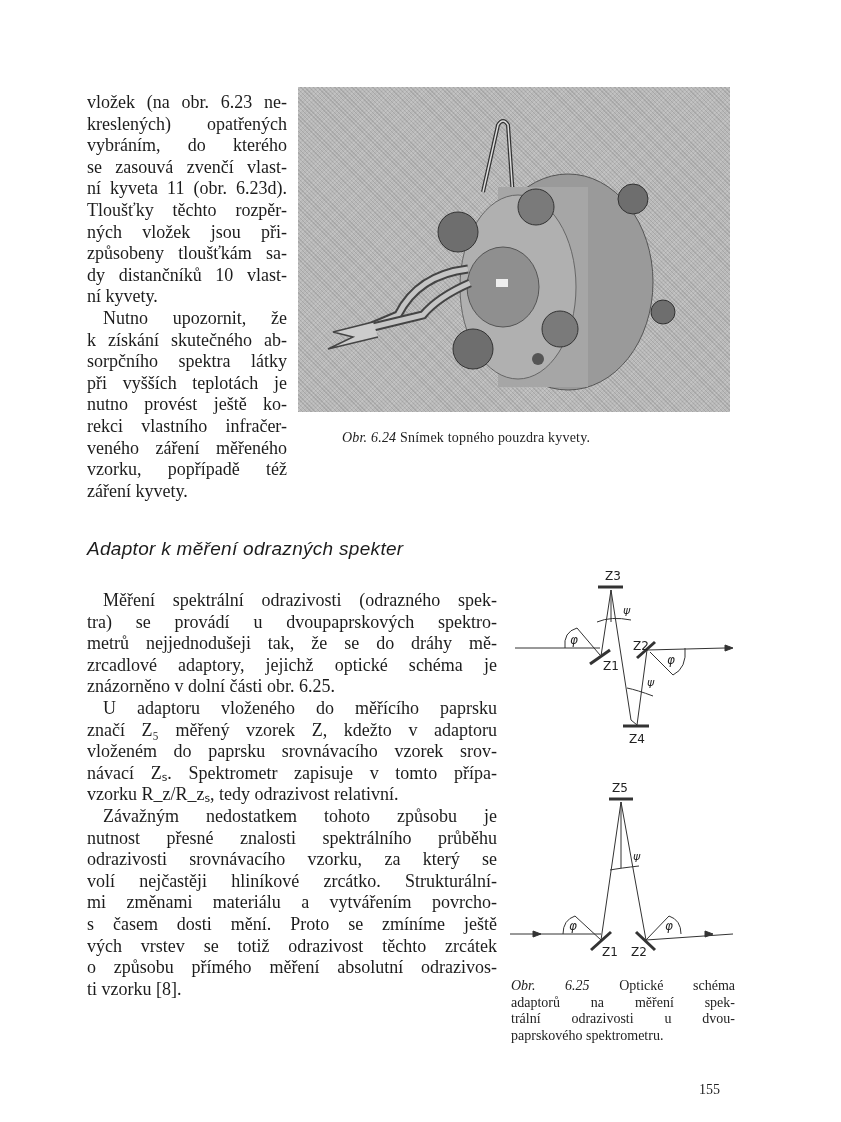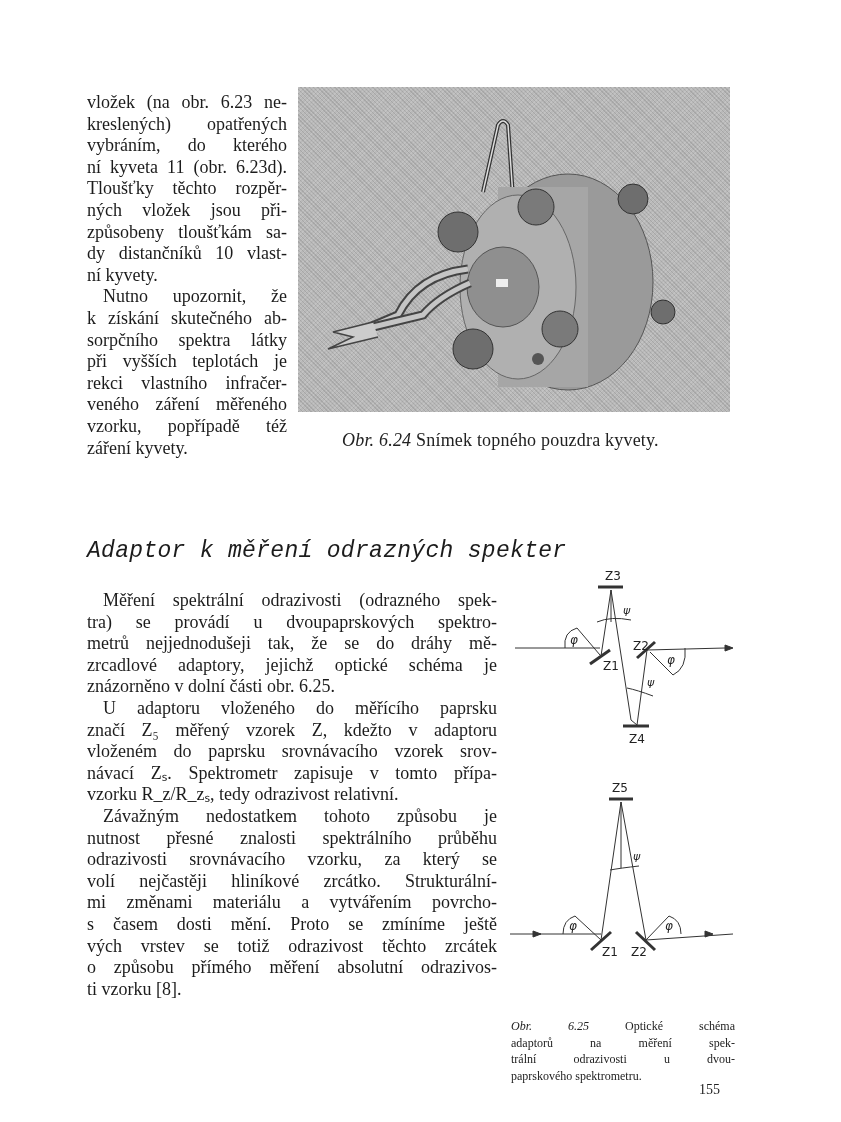--- a/index.html
+++ b/index.html
@@ -18,51 +18,53 @@
     #lower { left: 87px; top: 577px; width: 410px; }
     .indent { padding-left: 16px; }
     .photo {
       position: absolute; left: 298px; top: 87px; width: 432px; height: 325px;
       background-color: #b9b9b9;
       background-image:
         repeating-linear-gradient(45deg, rgba(0,0,0,0.10) 0 1px, transparent 1px 3px),
         repeating-linear-gradient(-45deg, rgba(255,255,255,0.15) 0 1px, transparent 1px 3px);
     }
     .caption { position: absolute; font-family: "Liberation Serif", serif; color: #222; }
-    #cap624 { left: 342px; top: 430px; font-size: 18px; letter-spacing: 0.2px; }
-    #cap625 { left: 511px; top: 978px; width: 224px; font-size: 12px; line-height: 16.5px; margin-top: 40px; }
+    #cap624 { left: 342px; top: 430px; font-size: 14px; letter-spacing: 0.2px; }
+    #cap625 { left: 511px; top: 978px; width: 224px; font-size: 14px; line-height: 16.5px; }
     #cap625 .line { display: block; white-space: nowrap; text-align: justify; text-align-last: justify; }
     #cap625 .line.last { text-align-last: left; }
     .ital { font-style: italic; }
     #section-heading {
-      position: absolute; left: 87px; top: 538px; font-family: Liberation Mono, monospace;
-      font-style: italic; font-size: 23px; color: #1c1c1c; letter-spacing: 0.3px;
+      position: absolute; left: 87px; top: 538px; font-family: Liberation Sans, sans-serif;
+      font-style: italic; font-size: 19px; color: #1c1c1c; letter-spacing: 0.3px;
     }
     #page-number { position: absolute; left: 699px; top: 1082px; font-family: "Liberation Serif", serif; font-size: 14px; color: #222; }
     svg text { font-family: "DejaVu Sans", sans-serif; }
   </style>
 </head>
 <body>
 
 <div class="page">
 
   <div id="left-top" class="col-text">
     <span class="line">vložek (na obr. 6.23 ne-</span>
     <span class="line">kreslených) opatřených</span>
     <span class="line">vybráním, do kterého</span>
+    <span class="line">se zasouvá zvenčí vlast-</span>
     <span class="line">ní kyveta 11 (obr. 6.23d).</span>
     <span class="line">Tloušťky těchto rozpěr-</span>
     <span class="line">ných vložek jsou při-</span>
     <span class="line">způsobeny tloušťkám sa-</span>
     <span class="line">dy distančníků 10 vlast-</span>
     <span class="line last">ní kyvety.</span>
     <span class="line indent">Nutno upozornit, že</span>
     <span class="line">k získání skutečného ab-</span>
     <span class="line">sorpčního spektra látky</span>
     <span class="line">při vyšších teplotách je</span>
+    <span class="line">nutno provést ještě ko-</span>
     <span class="line">rekci vlastního infračer-</span>
     <span class="line">veného záření měřeného</span>
     <span class="line">vzorku, popřípadě též</span>
     <span class="line last">záření kyvety.</span>
   </div>
 
   <div class="photo">
     <svg width="432" height="325" viewBox="0 0 432 325">
 
       <path d="M185 105 L200 38 Q205 30 210 38 L215 110" fill="none" stroke="#333" stroke-width="4"></path>

